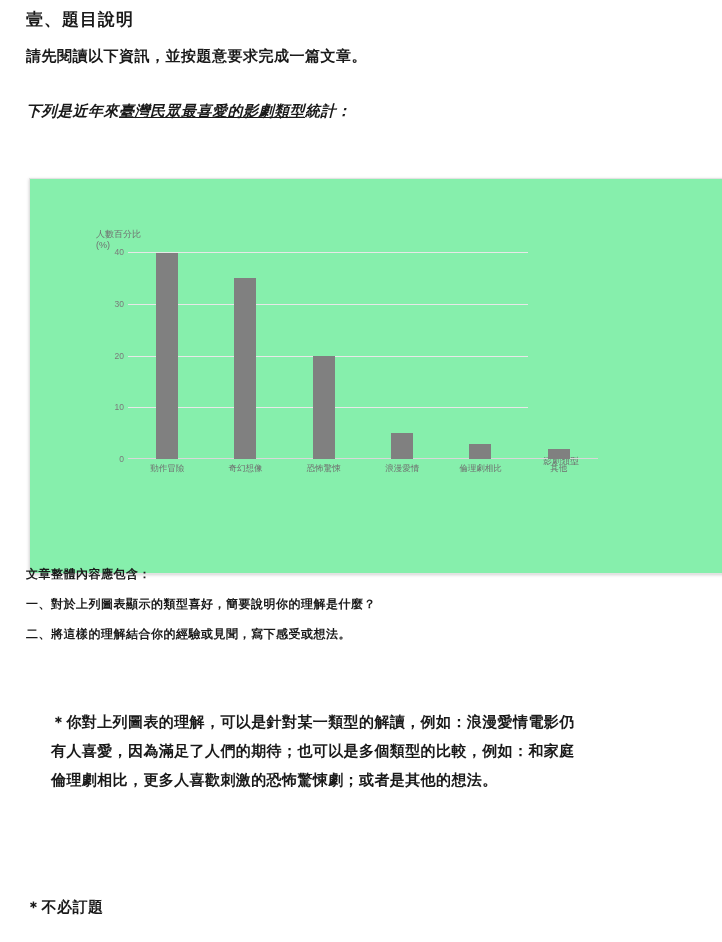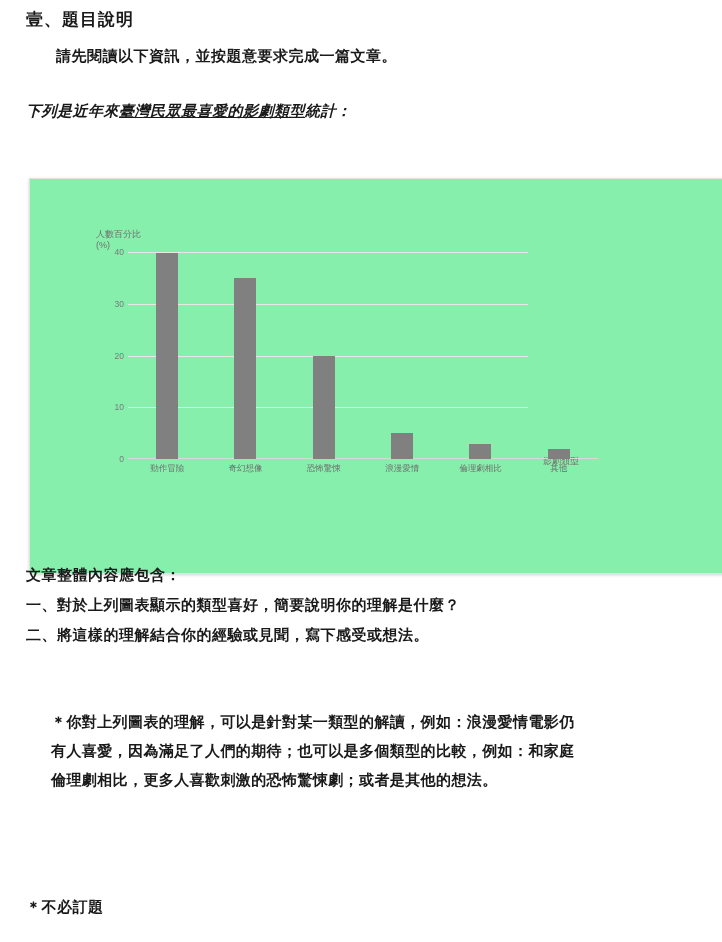--- a/index.html
+++ b/index.html
@@ -31,21 +31,21 @@
     letter-spacing: 1px;
   }
   .para {
     position: absolute;
     left: 26px;
     font-size: 15px;
     font-weight: bold;
     letter-spacing: 0.5px;
     white-space: nowrap;
   }
-  .p1 { top: 47px; margin-left: 30px; }
+  .p1 { top: 47px; }
   .p2 { top: 102px; font-style: italic; }
   .underline-word {
     text-decoration: underline;
   }
 
   
   .chart-card {
     position: absolute;
     left: 29px;
     top: 138px;
@@ -134,21 +134,21 @@
     font-size: 8.5px;
     color: #6f6f6f;
     font-family: "Liberation Sans", sans-serif;
     white-space: nowrap;
   }
 
   
   .body-line {
     position: absolute;
     left: 26px;
-    font-size: 15px;
+    font-size: 12px;
     font-weight: bold;
     letter-spacing: 0.5px;
     white-space: nowrap;
   }
   .l1 { top: 566px; }
   .l2 { top: 596px; }
   .l3 { top: 626px; }
 
   .note {
     position: absolute;

